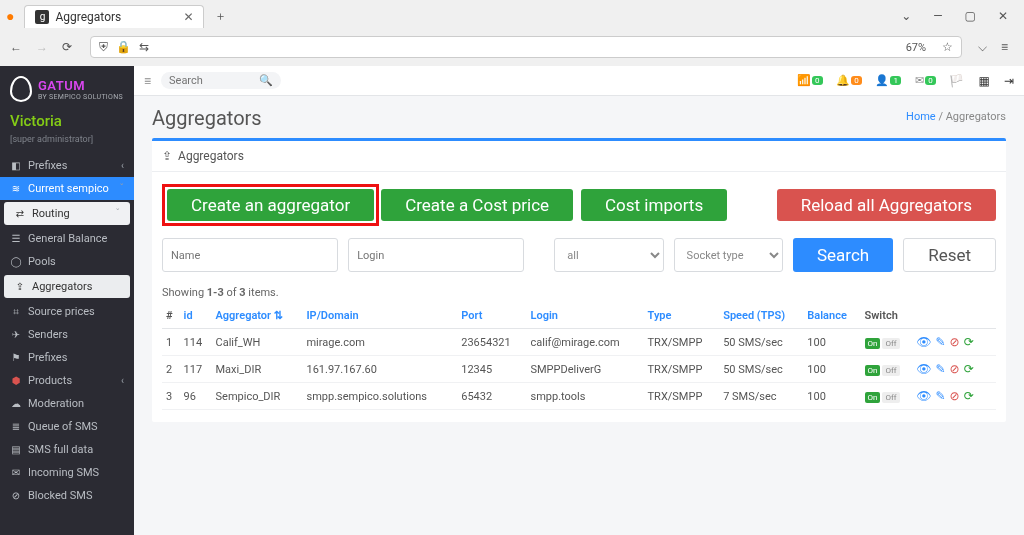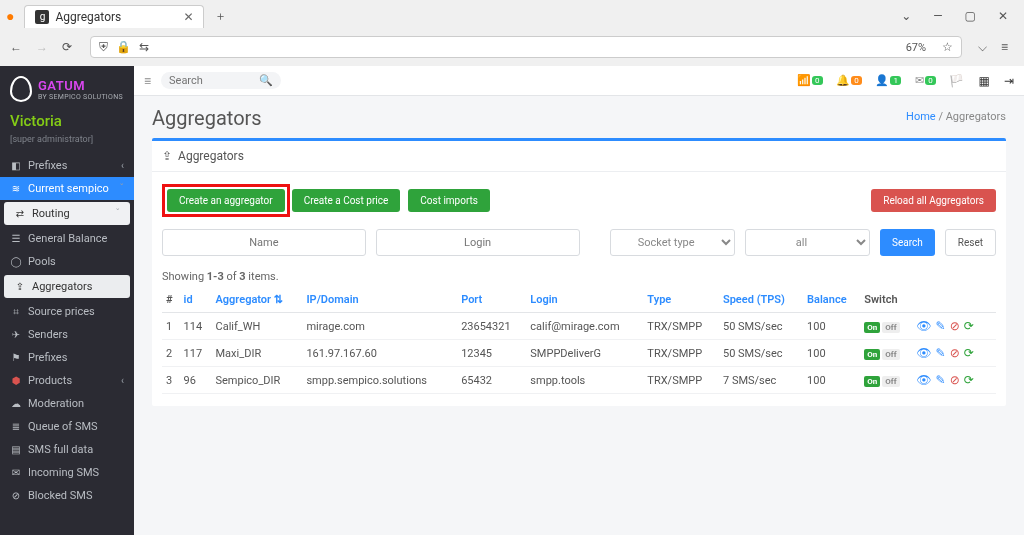--- a/index.html
+++ b/index.html
@@ -42,37 +42,37 @@
   .badge { background:#34c759; color:#fff; font-size:8px; border-radius:3px; padding:0 3px; }
   .badge.orange { background:#ff8c1a; }
   .content { padding:10px 18px; flex:1; overflow:auto; }
   .pgtitle { font-size:20px; color:#555; font-weight:400; }
   .crumbs { float:right; font-size:11px; color:#888; margin-top:-20px; }
   .crumbs a { color:#2d8cff; text-decoration:none;padding-left:44px; }
   .panel { background:#fff; border-top:3px solid #2d8cff; margin-top:8px; border-radius:2px; }
   .panelhdr { padding:8px 10px; border-bottom:1px solid #eceef1; font-size:12px; color:#555; display:flex; align-items:center; gap:6px; }
   .panelbody { padding:12px 10px; }
   .btnrow { display:flex; gap:8px; align-items:center; }
-  .btn { display:inline-flex; align-items:center; padding:6px 12px; border-radius:3px; font-size:10px; color:#fff; cursor:pointer; border:none; }
+  .btn { display:inline-flex; align-items:center; padding:6px 24px; border-radius:3px; font-size:17px; color:#fff; cursor:pointer; border:none; }
   .btn.green { background:#2fa33b; }
   .btn.red { background:#d9534f; }
   .btn.blue { background:#2d8cff; }
   .btn.plain { background:#fff; color:#555; border:1px solid #d8dbdf; }
   .hlbox { border:3px solid #e11; padding:2px; display:inline-block; }
   .filters { display:flex; gap:10px; margin-top:12px; }
-  .filters input, .filters select { border:1px solid #d8dbdf; border-radius:3px; padding:5px 8px; font-size:11px; background:#fff; color:#888;text-align:center; }
+  .filters input, .filters select { border:1px solid #d8dbdf; border-radius:3px; padding:5px 8px; font-size:11px; background:#fff; color:#888; }
   .filters .w1 { width:205px; }
   .filters .w2 { width:205px; }
   .filters .w3 { width:126px; }
   .summary { font-size:11px; color:#666; margin-top:14px; }
   table.grid { width:100%; border-collapse:collapse; margin-top:4px; font-size:11px; }
   table.grid th { text-align:left; padding:6px 4px; border-bottom:1px solid #e3e5e8; color:#2d8cff; font-weight:600; cursor:pointer; }
   table.grid th.plain { color:#555; cursor:default; }
   table.grid td { padding:6px 4px; border-bottom:1px solid #f0f1f3; color:#555; }
-  .switch { display:inline-flex; align-items:center; gap:2px;font-weight:bold; }
+  .switch { display:inline-flex; align-items:center; gap:2px; }
   .sw-on { background:#2fa33b; color:#fff; font-size:8px; padding:1px 3px; border-radius:2px; }
   .sw-off { background:#eee; color:#888; font-size:8px; padding:1px 3px; border-radius:2px; }
   .rowicons span { margin-right:4px; cursor:pointer; font-size:12px; }
   .c-blue{color:#2d8cff;} .c-red{color:#d9534f;} .c-green{color:#2fa33b;}
   .spacer { flex:1; }
 </style>
 </head>
 <body>
 
 <div class="chrome">
@@ -227,22 +227,22 @@
             <button class="btn green" style="margin-left:-6px;">Create a Cost price</button>
             <button class="btn green">Cost imports</button>
             <div class="spacer"></div>
             <button class="btn red">Reload all Aggregators</button>
           </div>
 
           <div class="filters">
             <input class="w1" placeholder="Name" style="">
             <input class="w2" placeholder="Login" style="">
             <div class="spacer" style="flex:0 0 10px;"></div>
+            <select class="w3"><option>all</option></select>
             <select class="w3"><option>Socket type</option></select>
-            <select class="w3"><option>all</option></select>
             <button class="btn blue">Search</button>
             <button class="btn plain">Reset</button>
           </div>
 
           <div class="summary">
             <span>Showing </span><b>1-3</b><span> of </span><b>3</b><span> items.</span>
           </div>
 
           <table class="grid">
             <thead>

